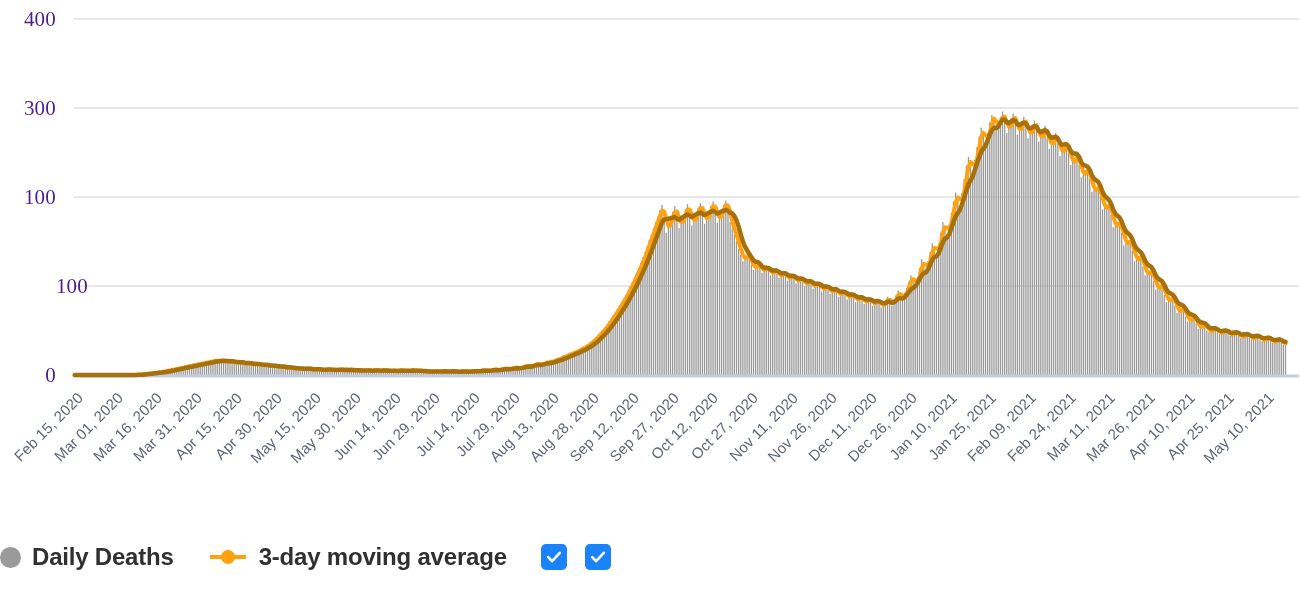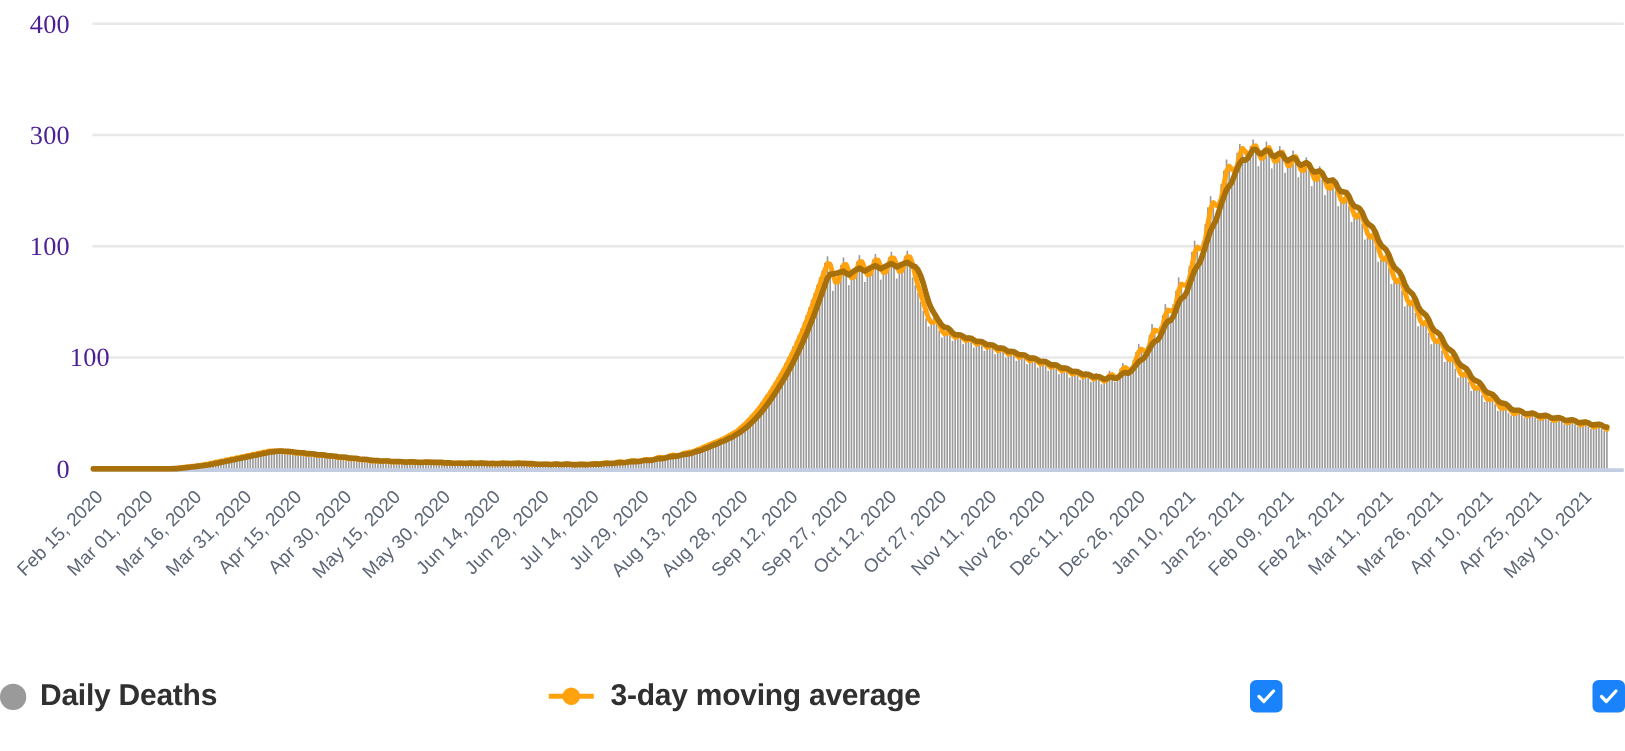--- a/index.html
+++ b/index.html
@@ -60,25 +60,25 @@
     transform: rotate(-45deg);
     text-align: right;
     letter-spacing: .1px;
   }
 
   
   #legend {
     position: absolute;
     left: 0;
     top: 534px;
-    width: 1300px;
+    width: 1104px;
     height: 46px;
     display: flex;
     align-items: center;
-    justify-content: space-between;
+    justify-content: flex-start;
     gap: 0px;
   }
   .legend-item {
     display: flex;
     align-items: center;
     gap: 11px;
     margin-right: 34px;
   }
   .legend-item:last-child { margin-right: 0; }
   .legend-label {

